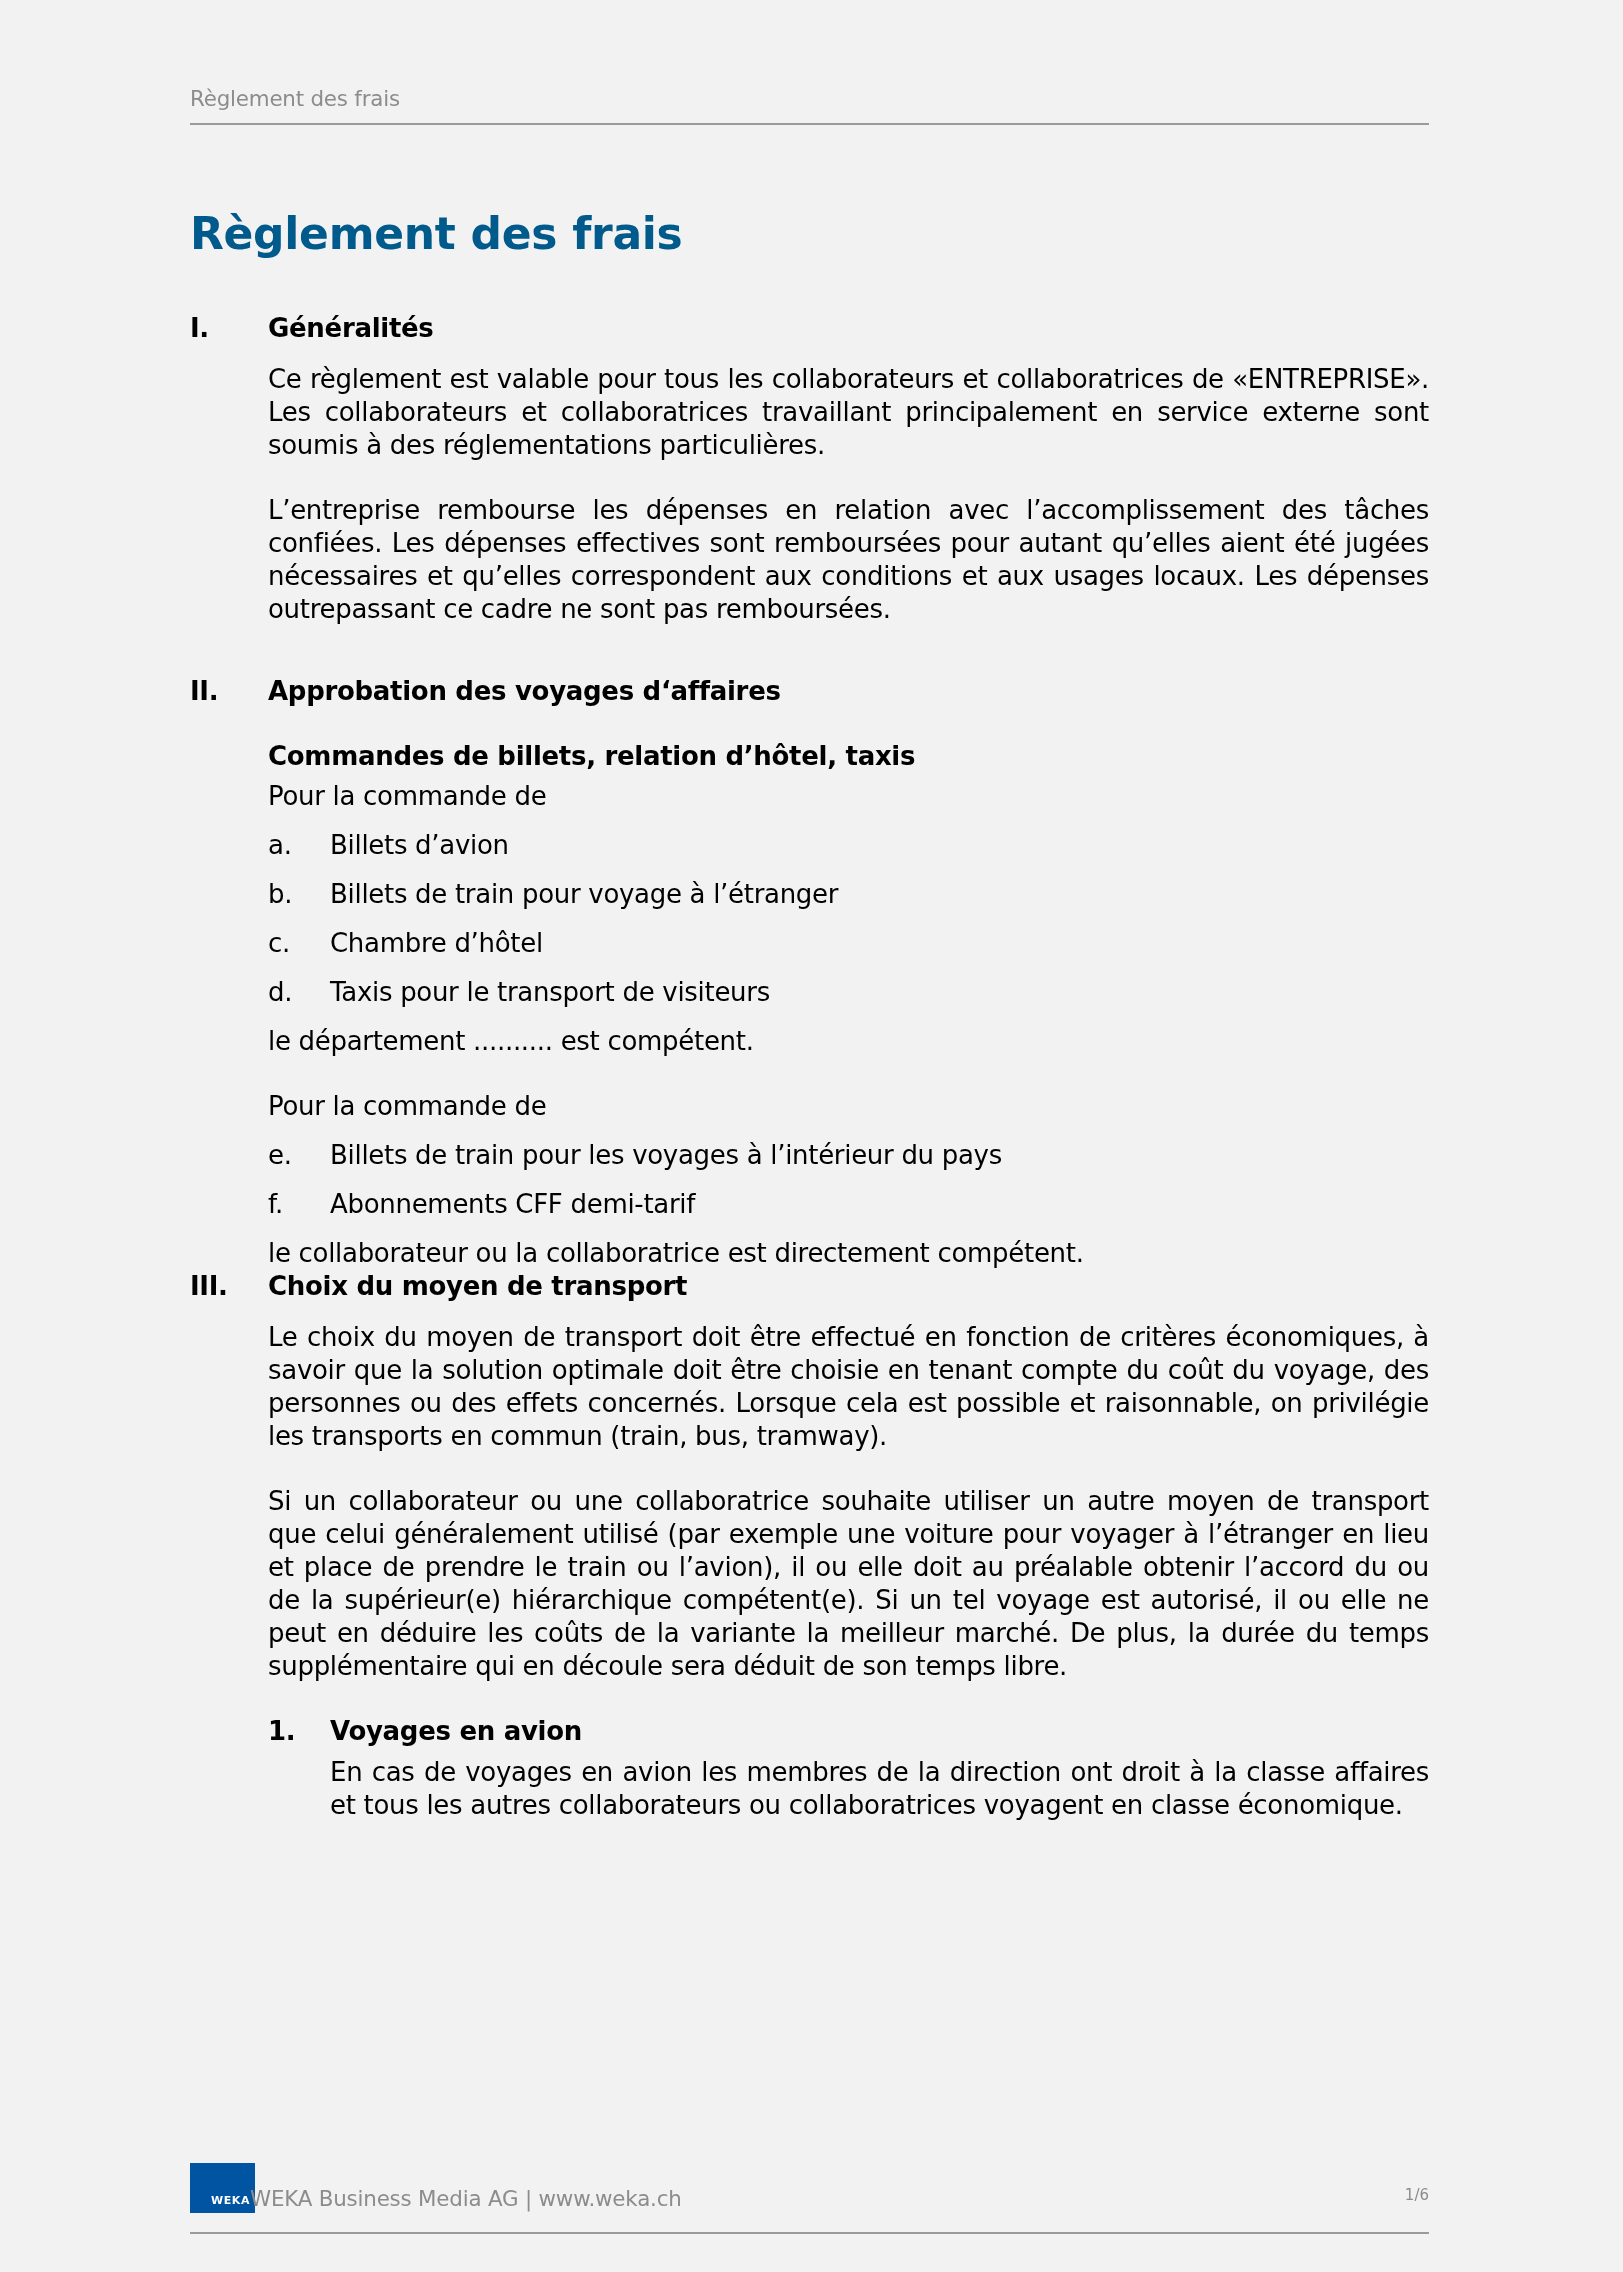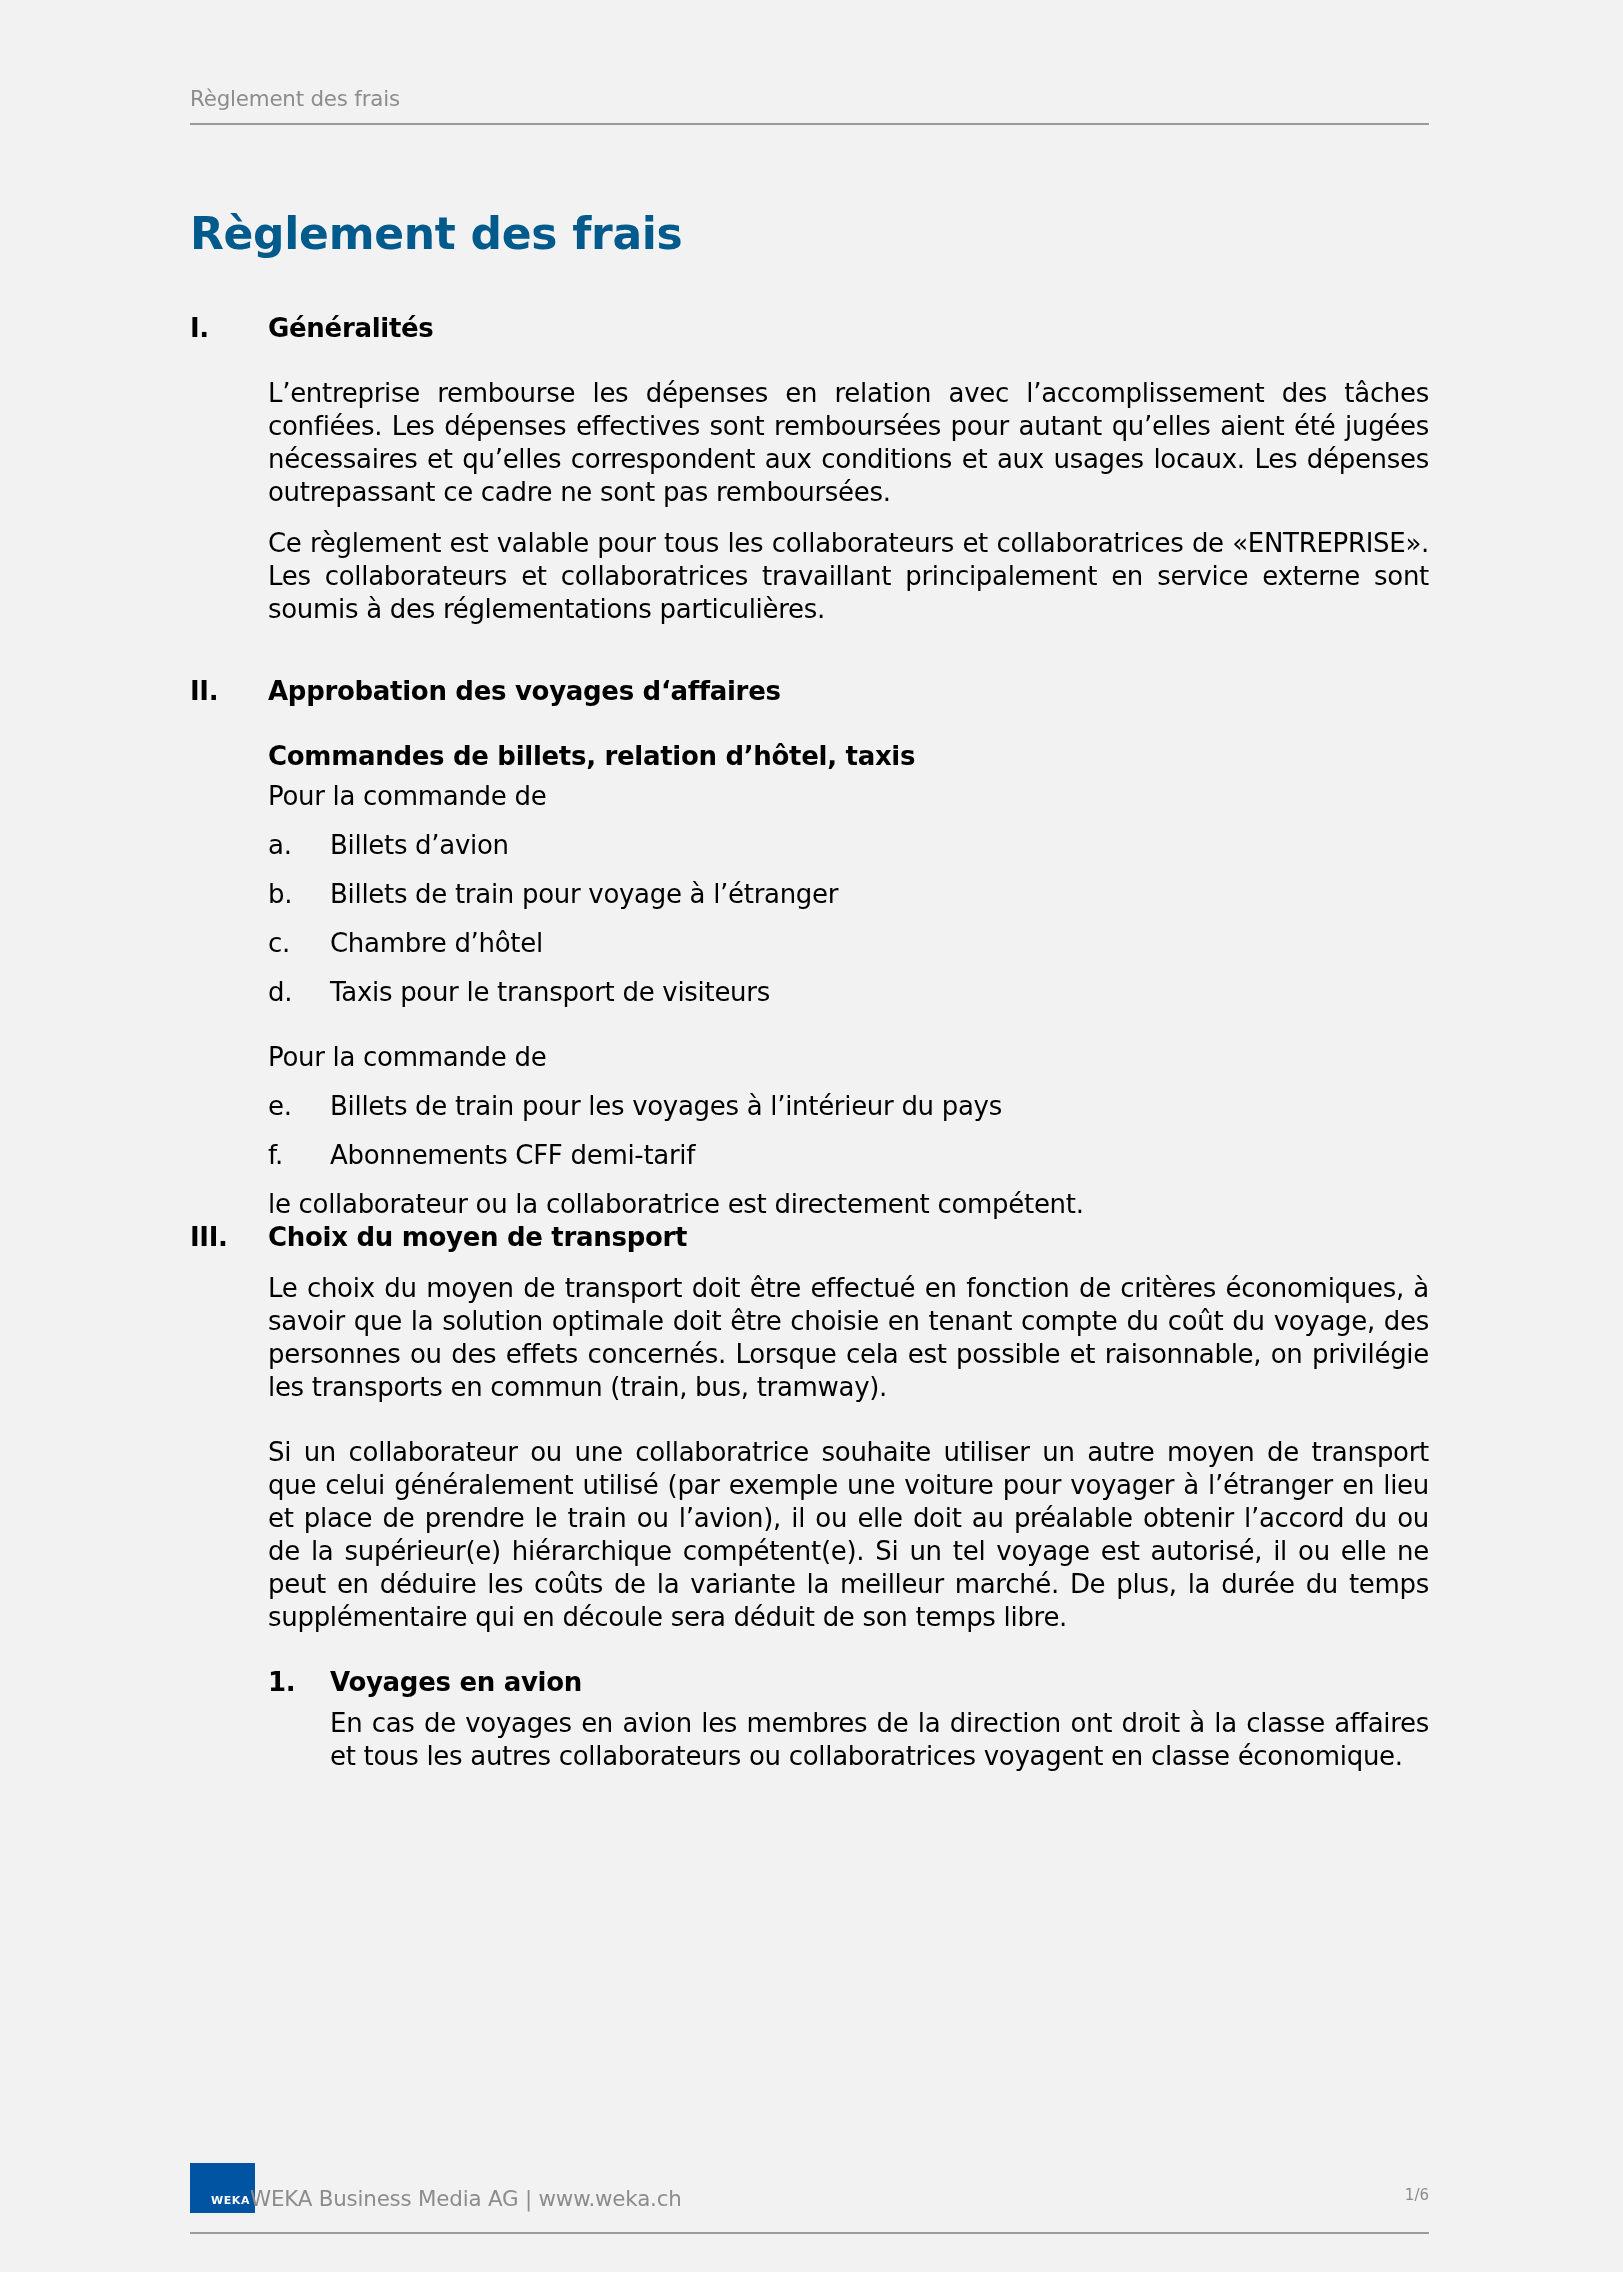--- a/index.html
+++ b/index.html
@@ -41,22 +41,22 @@
   <h1 class="doc-title" style="margin:0;">Règlement des frais</h1>
 
   <div class="content body">
 
     <div class="section" style="margin-top:0;">
       <div class="sec-head">
         <span class="sec-num">I.</span>
         <span>Généralités</span>
       </div>
       <div class="indent">
+        <p style="margin-top:17.5px;">Ce règlement est valable pour tous les collaborateurs et collaboratrices de «ENTREPRISE». Les collaborateurs et collaboratrices travaillant principalement en service externe sont soumis à des réglementations particulières.</p>
         <p style="margin-top:32px;">L’entreprise rembourse les dépenses en relation avec l’accomplissement des tâches confiées. Les dépenses effectives sont remboursées pour autant qu’elles aient été jugées nécessaires et qu’elles correspondent aux conditions et aux usages locaux. Les dépenses outrepassant ce cadre ne sont pas remboursées.</p>
-        <p style="margin-top:17.5px;">Ce règlement est valable pour tous les collaborateurs et collaboratrices de «ENTREPRISE». Les collaborateurs et collaboratrices travaillant principalement en service externe sont soumis à des réglementations particulières.</p>
       </div>
     </div>
 
     <div class="section" style="margin-top:49px;">
       <div class="sec-head">
         <span class="sec-num">II.</span>
         <span>Approbation des voyages d‘affaires</span>
       </div>
       <div class="indent">
         <div class="sub-head" style="margin-top:32px;">Commandes de billets, relation d’hôtel, taxis</div>
@@ -72,20 +72,21 @@
           </div>
           <div class="list-row" style="margin-top:16px;">
             <span class="list-letter">c.</span>
             <span>Chambre d’hôtel</span>
           </div>
           <div class="list-row" style="margin-top:16px;">
             <span class="list-letter">d.</span>
             <span>Taxis pour le transport de visiteurs</span>
           </div>
         </div>
+        <div style="margin-top:16px;">le département .......... est compétent.</div>
 
         <div style="margin-top:32px;">Pour la commande de</div>
         <div>
           <div class="list-row" style="margin-top:16px;">
             <span class="list-letter">e.</span>
             <span>Billets de train pour les voyages à l’intérieur du pays</span>
           </div>
           <div class="list-row" style="margin-top:16px;">
             <span class="list-letter">f.</span>
             <span>Abonnements CFF demi-tarif</span>

